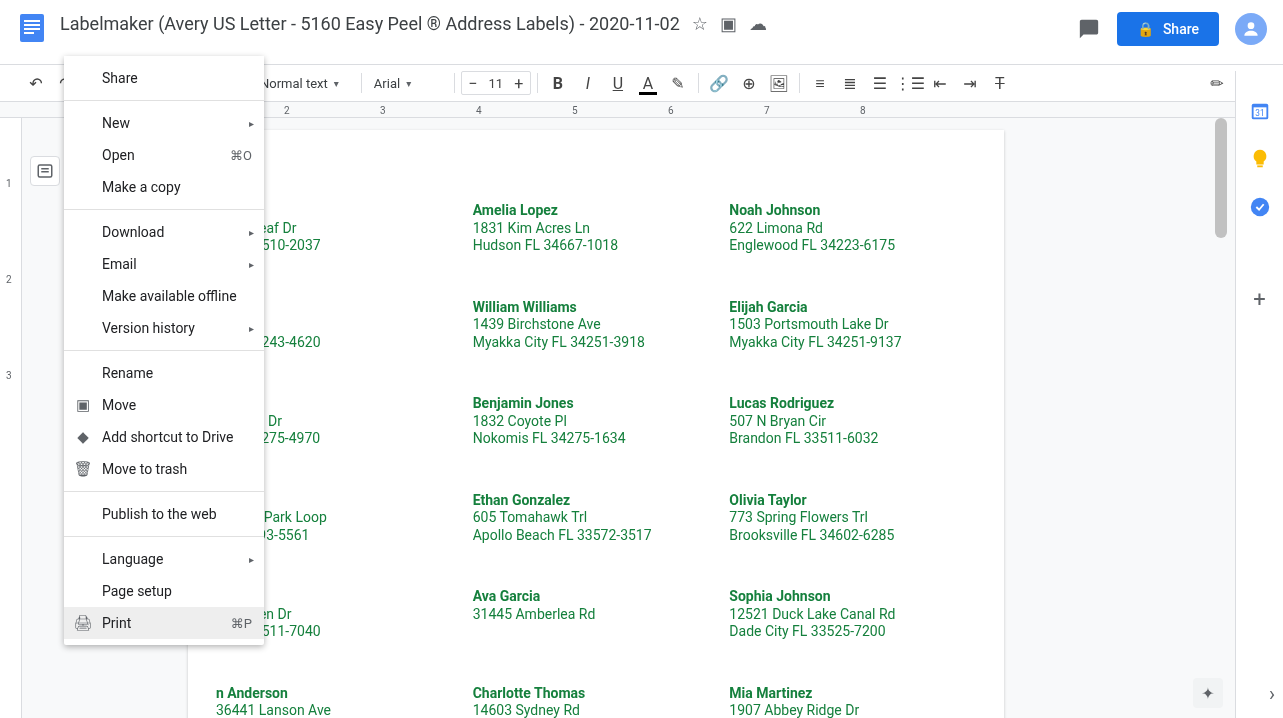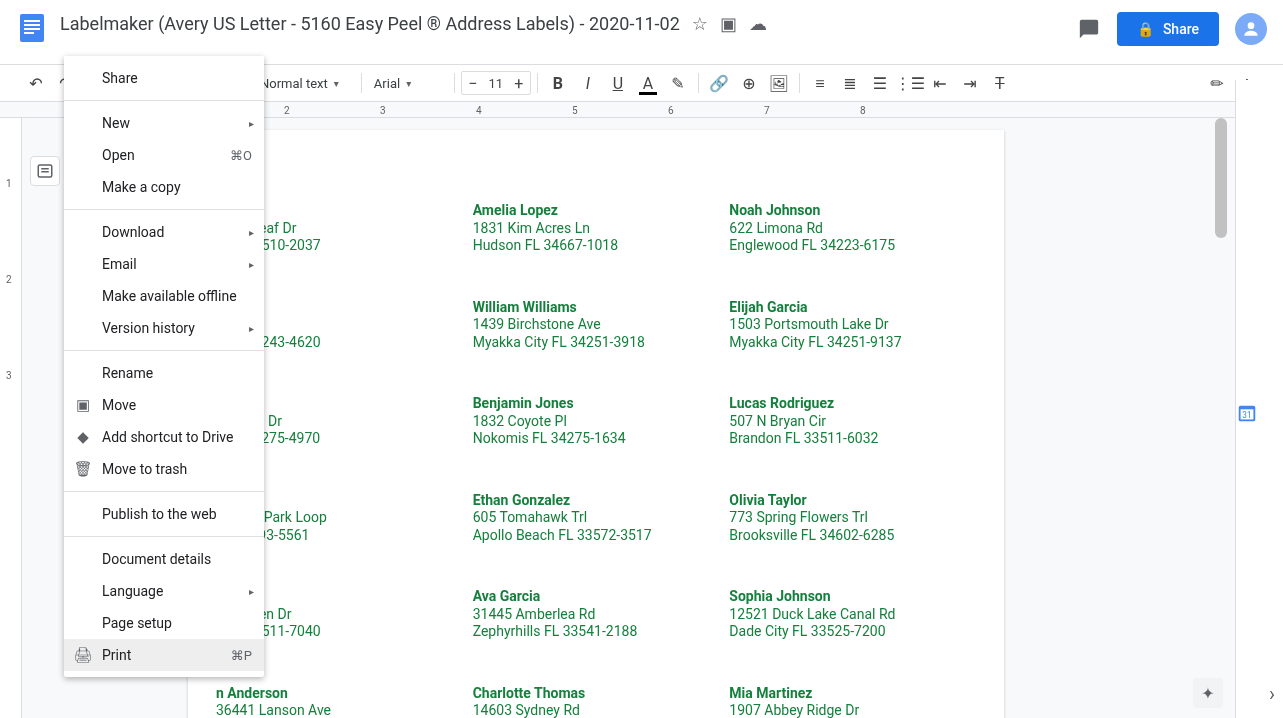--- a/index.html
+++ b/index.html
@@ -46,21 +46,21 @@
 .left-ruler .vtick { position:absolute; left:6px; font-size:10px; color:#5f6368; }
 .outline-btn { position:absolute; left:30px; top:38px; width:30px; height:30px; background:#fff; border:1px solid #dadce0; border-radius:4px; display:flex; align-items:center; justify-content:center; cursor:pointer; color:#5f6368; }
 .page { position: absolute; left: 188px; top: 12px; width: 816px; background: #fff; box-shadow: 0 1px 3px rgba(0,0,0,0.2); padding: 72px 28px 0 28px; min-height:1056px; }
 .labels-grid { display: grid; grid-template-columns: repeat(3, 1fr); gap: 44px 10px; }
 .label-cell { font-family: Arial, sans-serif; font-size: 14px; color: #15803d; line-height: 1.25; }
 .label-cell .name { font-weight: 700; }
 .scrollbar { position:absolute; right:8px; top:0; width:12px; bottom:0; }
 .scrollbar-thumb { width:12px; height:120px; background:#c1c1c1; border-radius:6px; position:absolute; top:0; }
 
 
-.right-panel { position:absolute; right:0; top:80px; width:48px; bottom:0; background:#fff; border-left:1px solid #dadce0; display:flex; align-items:center; padding-top:28px; gap:24px; }
+.right-panel { position:absolute; right:0; top:71px; width:48px; bottom:0; background:#fff; border-left:1px solid #dadce0; display:flex; flex-direction:column; align-items:center; padding-top:28px; gap:24px; }
 .side-icon { width:24px; height:24px; cursor:pointer; display:flex; align-items:center; justify-content:center; }
 .side-add { color:#5f6368; font-size:22px; }
 
 
 .file-menu { position: absolute; left: 64px; top: 56px; width: 200px; background: #fff; box-shadow: 0 2px 6px rgba(0,0,0,0.3); border-radius: 0 0 2px 2px; padding: 6px 0; z-index: 100; }
 .menu-item { height: 32px; display: flex; align-items: center; padding: 0 12px 0 38px; font-size: 14px; color: #202124; cursor: pointer; position: relative; }
 .menu-item.highlighted { background: #eeeeee; }
 .menu-item.has-sub::after { content: '▸'; position: absolute; right: 10px; font-size: 10px; color: #5f6368; }
 .menu-item .shortcut { position: absolute; right: 12px; color: #5f6368; font-size: 13px; }
 .menu-item .menu-icon { position: absolute; left: 10px; width: 18px; height: 18px; color: #5f6368; display:flex; align-items:center; justify-content:center; font-size:15px; }
@@ -235,21 +235,20 @@
           <div>Brooksville FL 34602-6285</div>
         </div>
         <div class="label-cell">
           <div class="name">Wilson</div>
           <div>ge Haven Dr</div>
           <div>n FL 33511-7040</div>
         </div>
         <div class="label-cell">
           <div class="name">Ava Garcia</div>
           <div>31445 Amberlea Rd</div>
-          <div>Zephyrhills FL 33541-2188</div>
         </div>
         <div class="label-cell">
           <div class="name">Sophia Johnson</div>
           <div>12521 Duck Lake Canal Rd</div>
           <div>Dade City FL 33525-7200</div>
         </div>
         <div class="label-cell">
           <div class="name">n Anderson</div>
           <div>36441 Lanson Ave</div>
           <div></div>
@@ -337,23 +336,20 @@
     </div>
     <div class="menu-item">
       <span class="menu-icon">🗑</span>
       <span>Move to trash</span>
     </div>
     <div class="menu-sep"></div>
     <div class="menu-item">
       <span>Publish to the web</span>
     </div>
     <div class="menu-sep"></div>
-    <div class="menu-item">
-      <span>Document details</span>
-    </div>
     <div class="menu-item has-sub">
       <span>Language</span>
     </div>
     <div class="menu-item">
       <span>Page setup</span>
     </div>
     <div class="menu-item highlighted">
       <span class="menu-icon">🖨</span>
       <span>Print</span>
       <span class="shortcut">⌘P</span>

